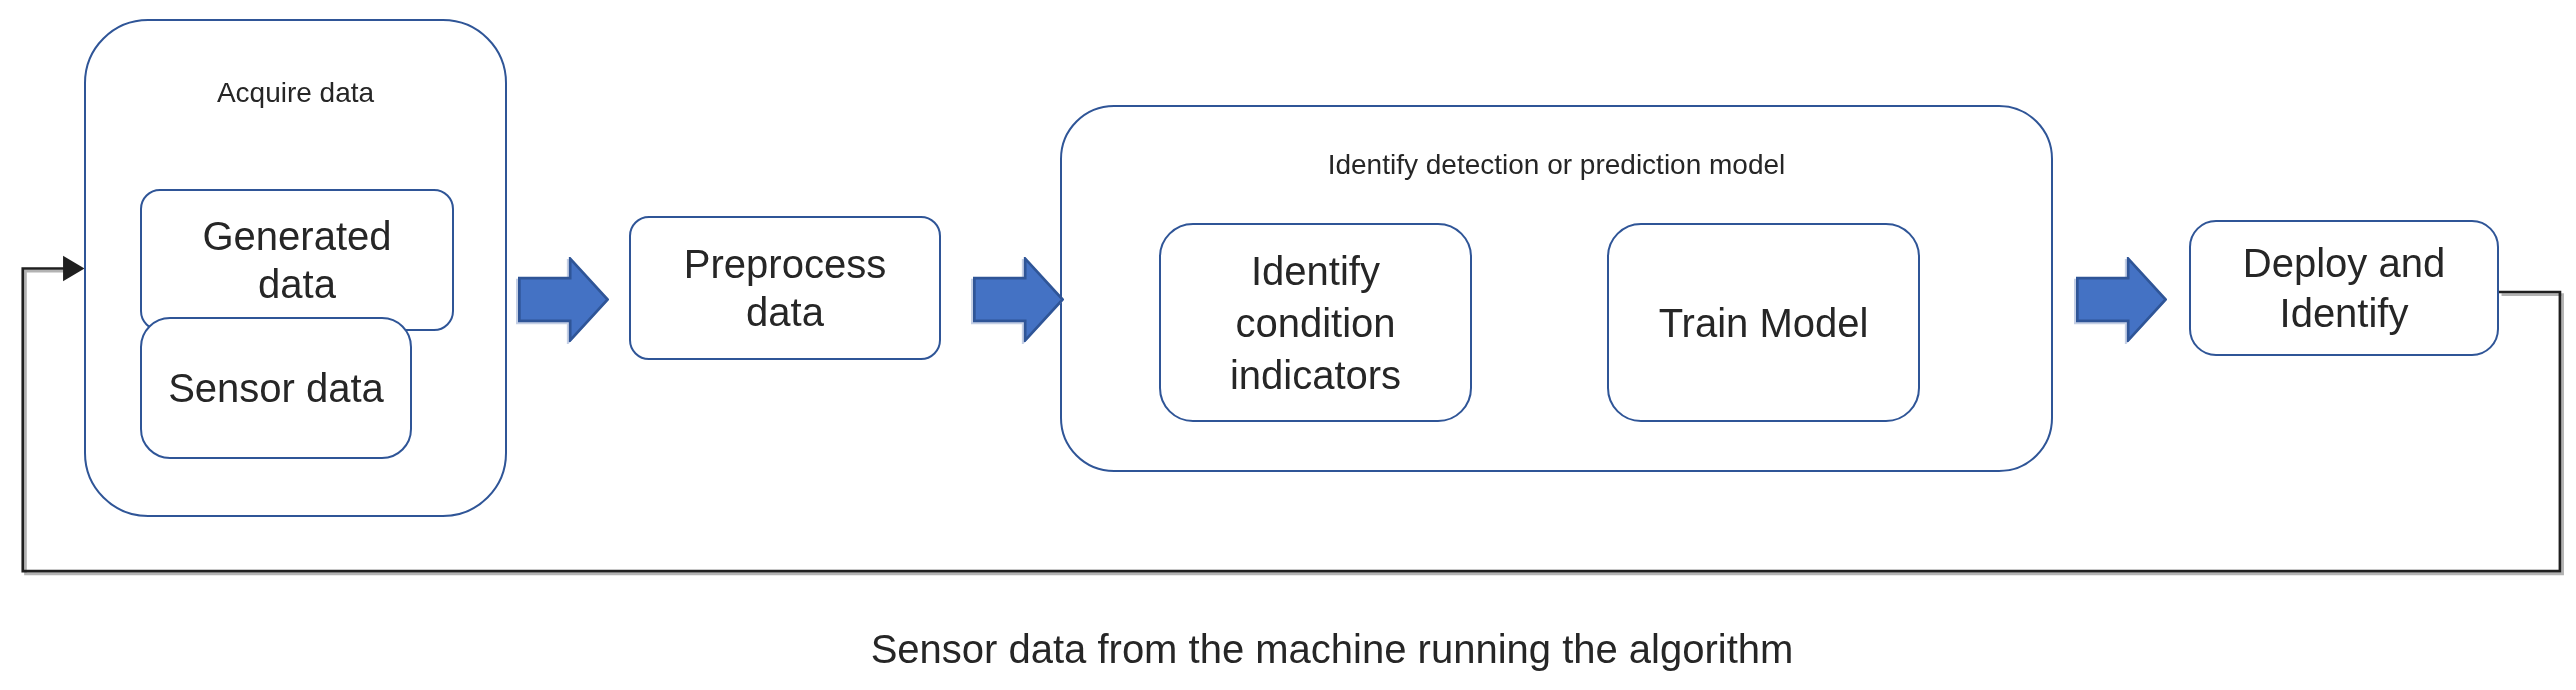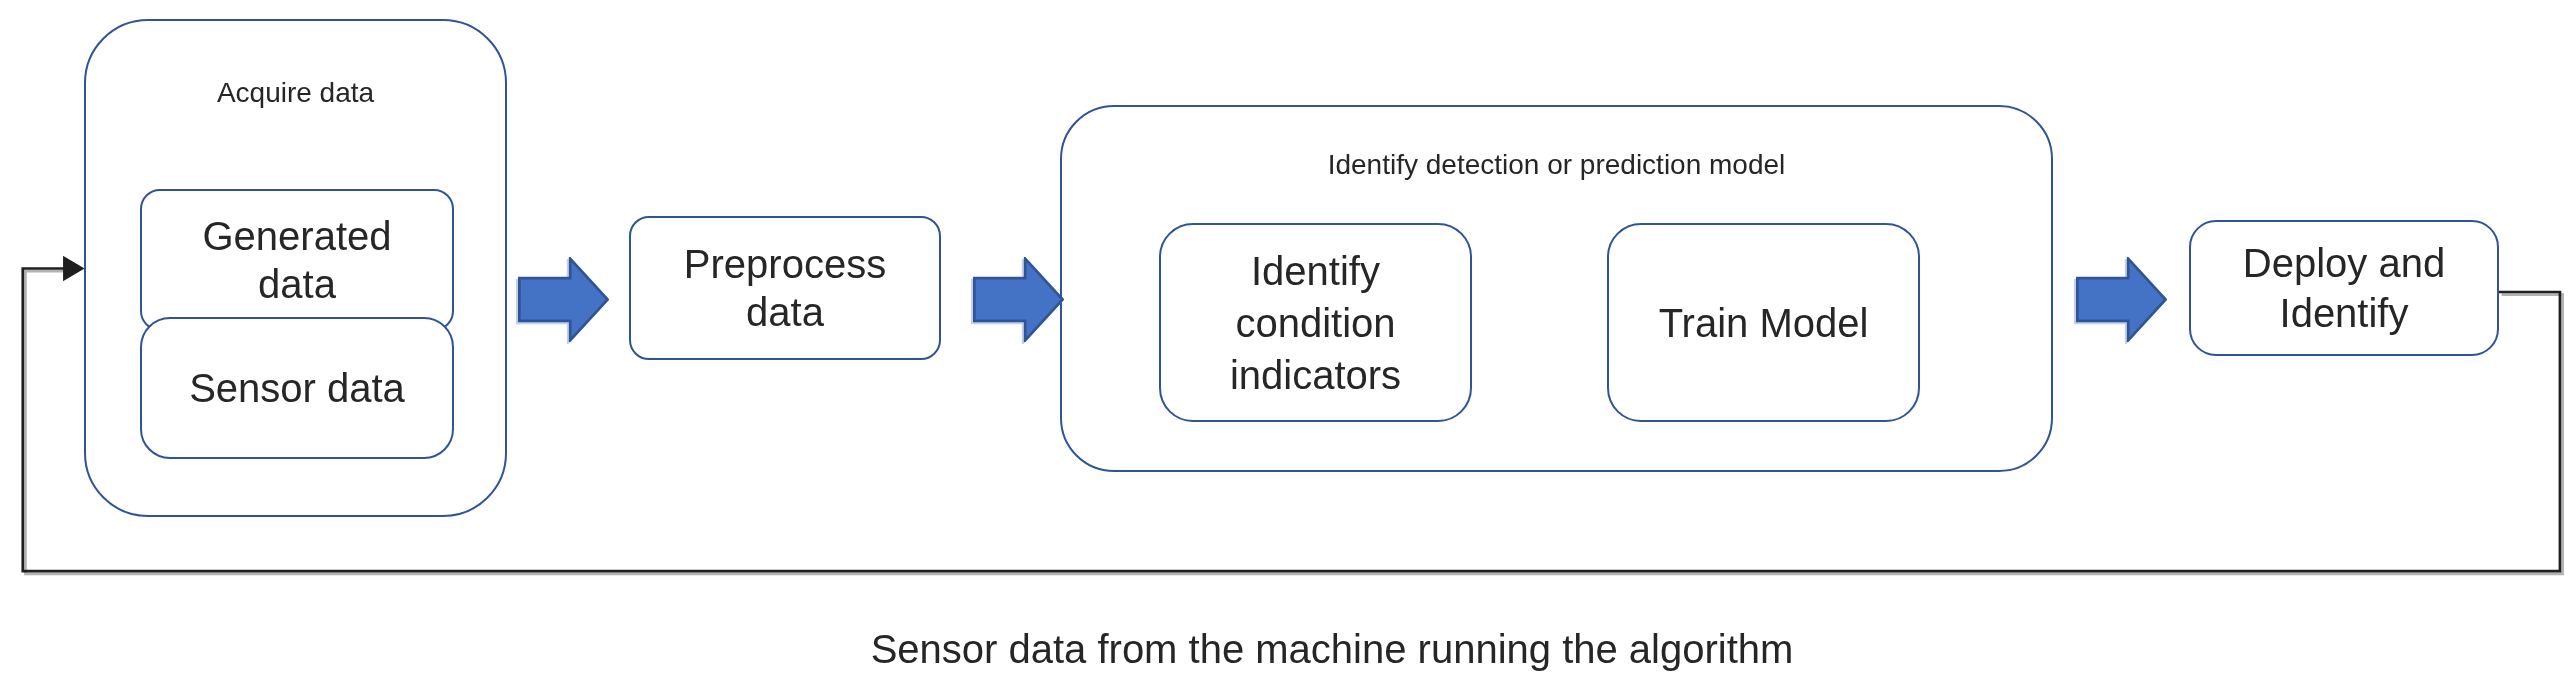--- a/index.html
+++ b/index.html
@@ -74,21 +74,21 @@
     display:flex;
     align-items:center;
     justify-content:center;
     text-align:center;
     font-size:40px;
     line-height:50px;
     white-space:pre-line;
     z-index:2;
   }
   .box.generated{left:54px;top:132px;width:314px;height:142px;border-radius:20px;line-height:48px;margin-top:36px;}
-  .box.sensor{left:54px;top:296px;width:314px;height:142px;border-radius:30px;line-height:48px;}
+  .box.sensor{left:54px;top:296px;width:272px;height:142px;border-radius:30px;line-height:48px;}
   .box.preprocess{left:629px;top:216px;width:312px;height:144px;border-radius:20px;border-width:2.7px;line-height:48px;}
   .box.identify{left:97px;top:116px;width:313px;height:199px;border-radius:34px;line-height:52px;}
   .box.train{left:545px;top:116px;width:313px;height:199px;border-radius:34px;}
   .box.deploy{left:2189px;top:220px;width:310px;height:136px;border-radius:27px;border-width:2.7px;}
   .flow-arrow{
     position:absolute;
     width:91px;height:85px;
     z-index:2;
     filter:drop-shadow(-2px 2.7px 0 rgba(190,202,226,.9));
   }

